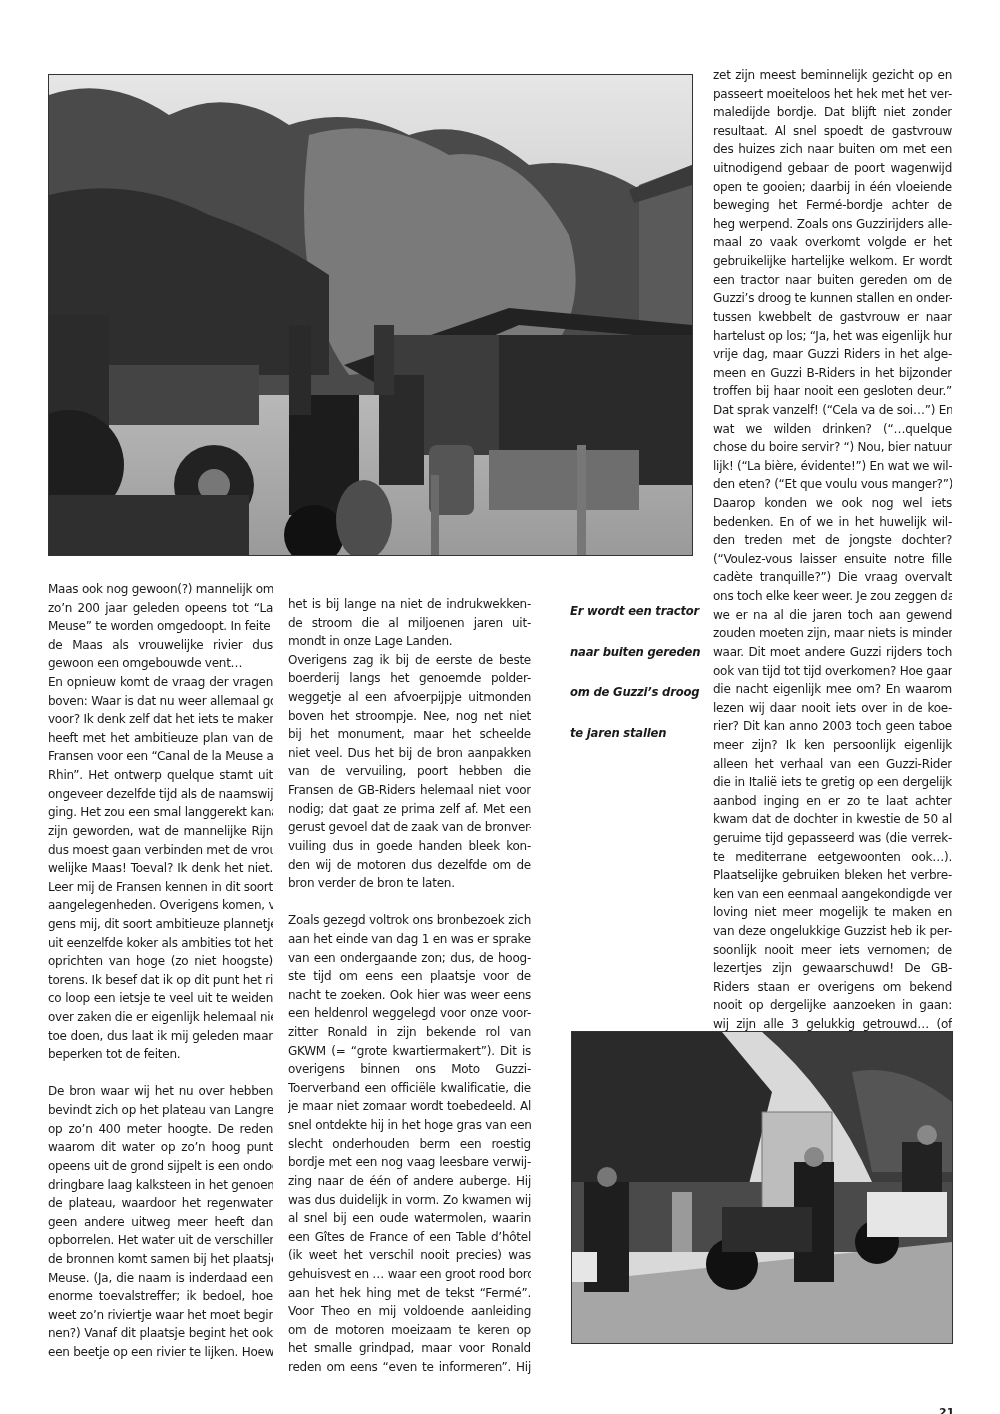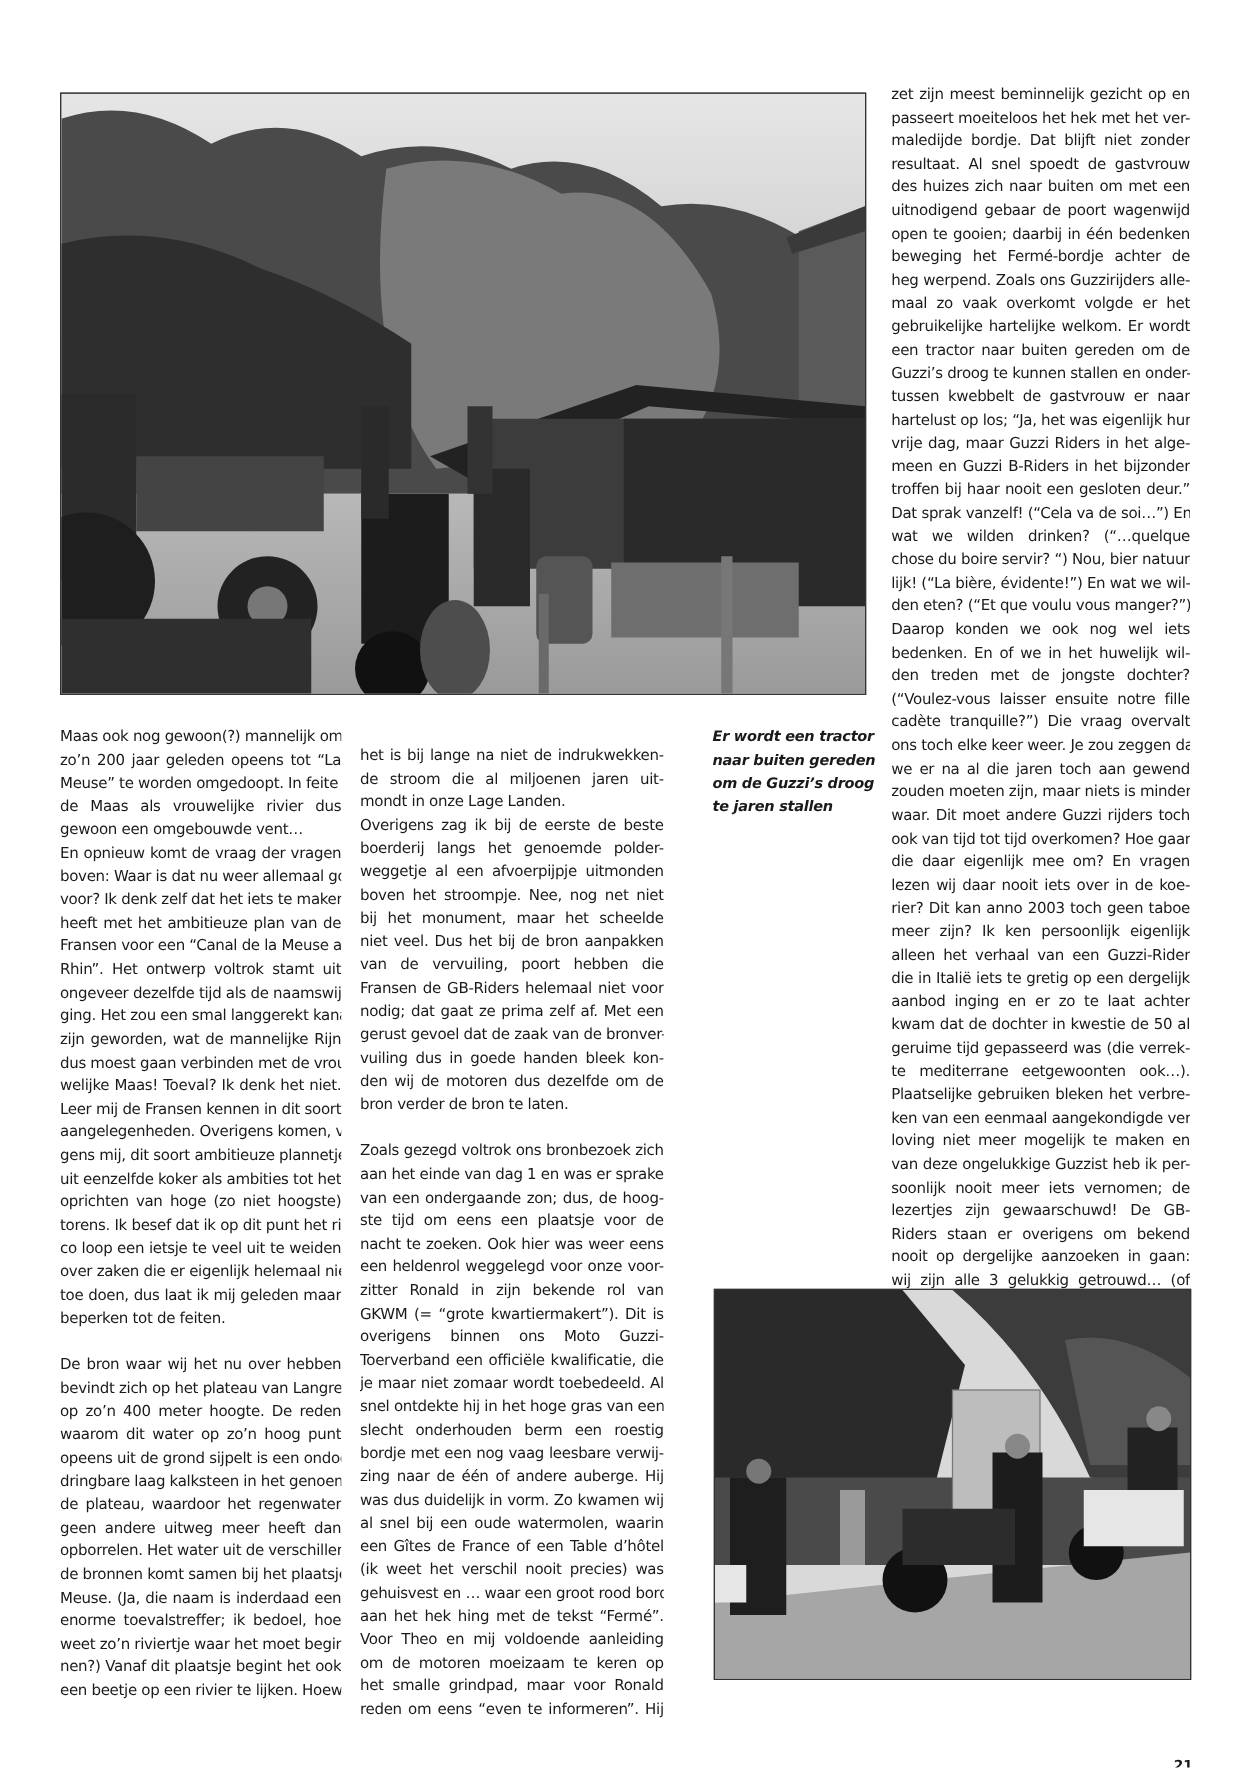--- a/index.html
+++ b/index.html
@@ -10,21 +10,21 @@
   .col .ln.last { text-align-last:left; }
   .col .ln.blank { }
   #col-left  { left:48px;  top:580px; width:225px; }
   #col-mid   { left:288px; top:580px; width:243px;margin-top:15px; }
   #col-right { left:713px; top:66px;  width:239px; }
   .photo { position:absolute; border:1px solid #333; overflow:hidden; background:#888; }
   #photo-top { left:48px; top:74px; width:643px; height:480px; }
   #photo-bottom { left:571px; top:1031px; width:380px; height:311px; }
   #caption { position:absolute; left:570px; top:580px; width:135px; font-size:11.6px; line-height:18.5px;
              font-weight:bold; font-style:italic; letter-spacing:-0.2px; }
-  #caption .cl { display:block; white-space:nowrap; }
+  #caption .cl { display:block; white-space:nowrap;margin-top:22px; }
   #page-number { position:absolute; left:939px; top:1406px; font-size:11px; font-weight:bold; }
 </style>
 </head>
 <body>
 
 <div id="photo-top" class="photo">
   <svg width="643" height="480" viewBox="0 0 643 480">
     <defs>
       <linearGradient id="skyT" x1="0" y1="0" x2="0" y2="1">
         <stop offset="0" stop-color="#e6e6e6"></stop>
@@ -79,21 +79,21 @@
     <span class="ln">Maas ook nog gewoon(?) mannelijk om</span>
     <span class="ln">zo’n 200 jaar geleden opeens tot “La</span>
     <span class="ln">Meuse” te worden omgedoopt. In feite is</span>
     <span class="ln">de Maas als vrouwelijke rivier dus</span>
     <span class="ln last">gewoon een omgebouwde vent…</span>
     <span class="ln">En opnieuw komt de vraag der vragen</span>
     <span class="ln">boven: Waar is dat nu weer allemaal goed</span>
     <span class="ln">voor? Ik denk zelf dat het iets te maken</span>
     <span class="ln">heeft met het ambitieuze plan van de</span>
     <span class="ln">Fransen voor een “Canal de la Meuse au</span>
-    <span class="ln">Rhin”. Het ontwerp voltrok stamt uit</span>
+    <span class="ln">Rhin”. Het ontwerp quelque stamt uit</span>
     <span class="ln">ongeveer dezelfde tijd als de naamswijzi-</span>
     <span class="ln">ging. Het zou een smal langgerekt kanaal</span>
     <span class="ln">zijn geworden, wat de mannelijke Rijn</span>
     <span class="ln">dus moest gaan verbinden met de vrou-</span>
     <span class="ln">welijke Maas! Toeval? Ik denk het niet.</span>
     <span class="ln">Leer mij de Fransen kennen in dit soort</span>
     <span class="ln">aangelegenheden. Overigens komen, vol-</span>
     <span class="ln">gens mij, dit soort ambitieuze plannetjes</span>
     <span class="ln">uit eenzelfde koker als ambities tot het</span>
     <span class="ln">oprichten van hoge (zo niet hoogste)</span>
@@ -172,21 +172,21 @@
   <span class="cl">te jaren stallen</span>
 </div>
 
 <div id="col-right" class="col">
     <span class="ln">zet zijn meest beminnelijk gezicht op en</span>
     <span class="ln">passeert moeiteloos het hek met het ver-</span>
     <span class="ln">maledijde bordje. Dat blijft niet zonder</span>
     <span class="ln">resultaat. Al snel spoedt de gastvrouw</span>
     <span class="ln">des huizes zich naar buiten om met een</span>
     <span class="ln">uitnodigend gebaar de poort wagenwijd</span>
-    <span class="ln">open te gooien; daarbij in één bedenken</span>
+    <span class="ln">open te gooien; daarbij in één vloeiende</span>
     <span class="ln">beweging het Fermé-bordje achter de</span>
     <span class="ln">heg werpend. Zoals ons Guzzirijders alle-</span>
     <span class="ln">maal zo vaak overkomt volgde er het</span>
     <span class="ln">gebruikelijke hartelijke welkom. Er wordt</span>
     <span class="ln">een tractor naar buiten gereden om de</span>
     <span class="ln">Guzzi’s droog te kunnen stallen en onder-</span>
     <span class="ln">tussen kwebbelt de gastvrouw er naar</span>
     <span class="ln">hartelust op los; “Ja, het was eigenlijk hun</span>
     <span class="ln">vrije dag, maar Guzzi Riders in het alge-</span>
     <span class="ln">meen en Guzzi B-Riders in het bijzonder</span>
@@ -199,21 +199,21 @@
     <span class="ln">Daarop konden we ook nog wel iets</span>
     <span class="ln">bedenken. En of we in het huwelijk wil-</span>
     <span class="ln">den treden met de jongste dochter?</span>
     <span class="ln">(“Voulez-vous laisser ensuite notre fille</span>
     <span class="ln">cadète tranquille?”) Die vraag overvalt</span>
     <span class="ln">ons toch elke keer weer. Je zou zeggen dat</span>
     <span class="ln">we er na al die jaren toch aan gewend</span>
     <span class="ln">zouden moeten zijn, maar niets is minder</span>
     <span class="ln">waar. Dit moet andere Guzzi rijders toch</span>
     <span class="ln">ook van tijd tot tijd overkomen? Hoe gaan</span>
-    <span class="ln">die daar eigenlijk mee om? En vragen</span>
+    <span class="ln">die nacht eigenlijk mee om? En waarom</span>
     <span class="ln">lezen wij daar nooit iets over in de koe-</span>
     <span class="ln">rier? Dit kan anno 2003 toch geen taboe</span>
     <span class="ln">meer zijn? Ik ken persoonlijk eigenlijk</span>
     <span class="ln">alleen het verhaal van een Guzzi-Rider</span>
     <span class="ln">die in Italië iets te gretig op een dergelijk</span>
     <span class="ln">aanbod inging en er zo te laat achter</span>
     <span class="ln">kwam dat de dochter in kwestie de 50 al</span>
     <span class="ln">geruime tijd gepasseerd was (die verrek-</span>
     <span class="ln">te mediterrane eetgewoonten ook…).</span>
     <span class="ln">Plaatselijke gebruiken bleken het verbre-</span>

